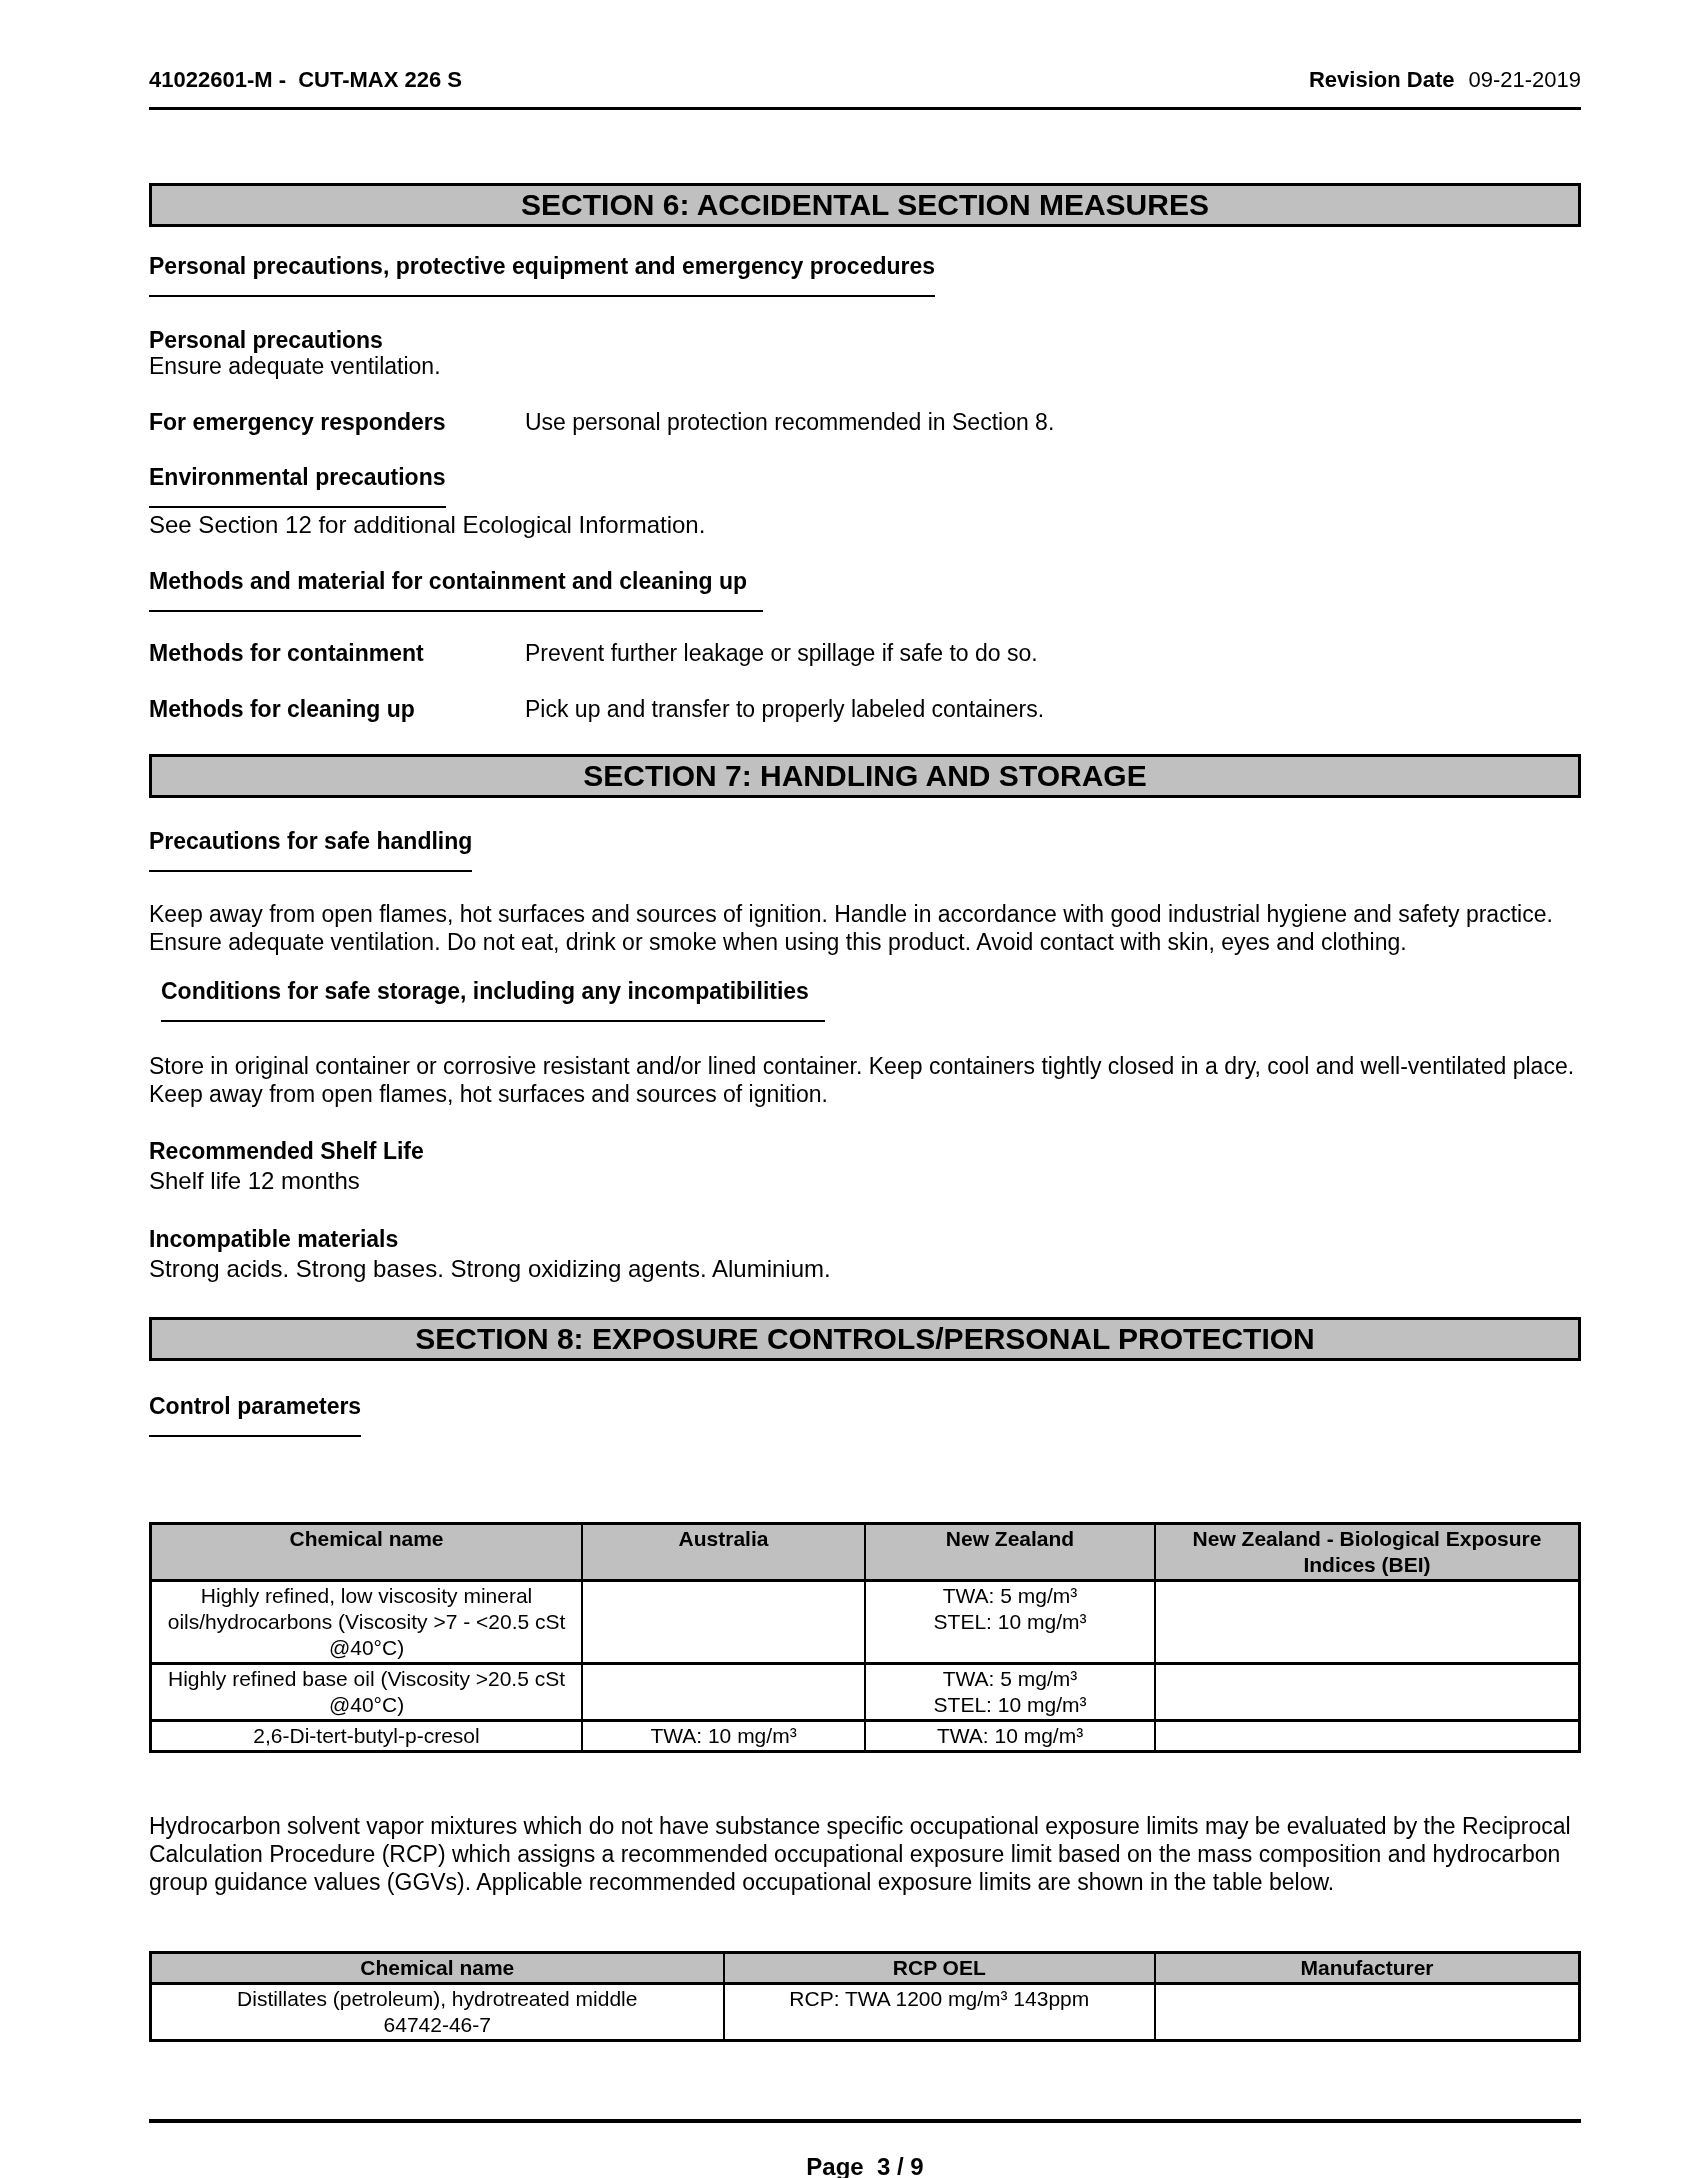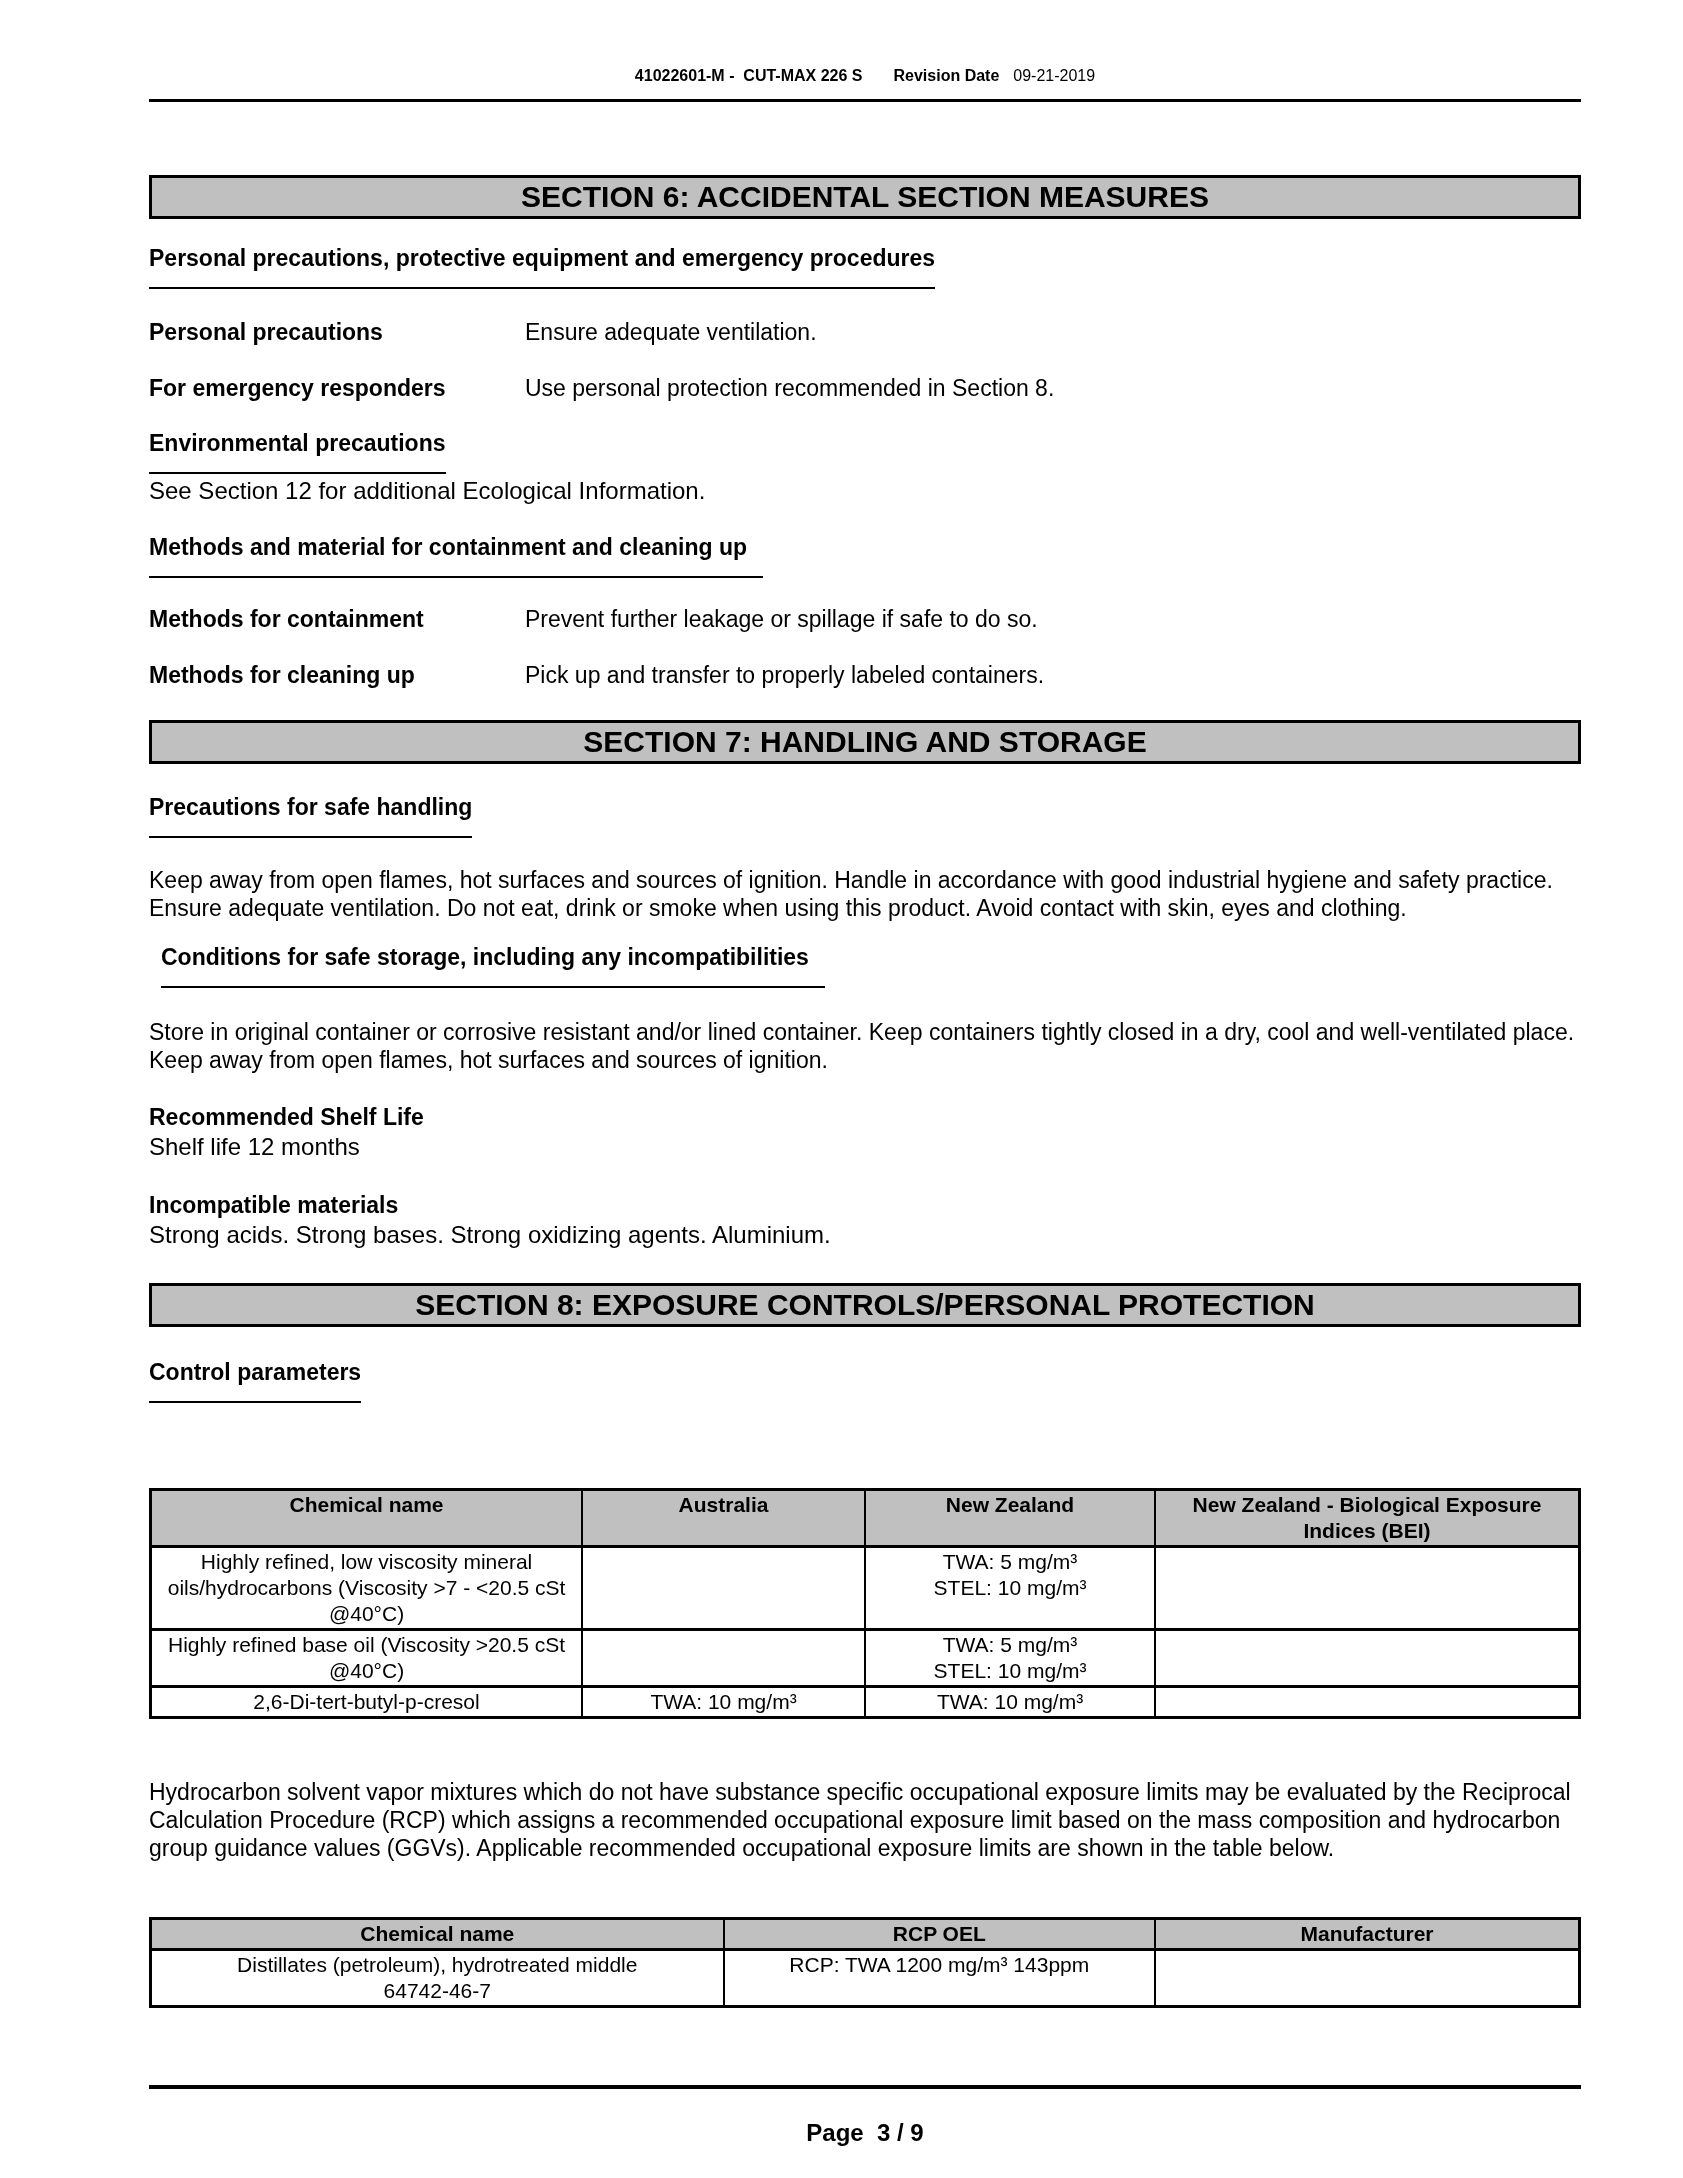--- a/index.html
+++ b/index.html
@@ -7,22 +7,22 @@
     position:relative;
     width:1683px; height:2178px;
     background:#ffffff;
     color:#000000;
     font-family:"Liberation Sans", sans-serif;
     box-sizing:border-box;
     padding:67px 102px 0 149px;
     overflow:hidden;
   }
   
-  .doc-header { display:flex; justify-content:center; align-items:baseline;
-                font-size:16px; font-weight:bold; white-space:pre;gap:31px; }
+  .doc-header { display:flex; justify-content:space-between; align-items:baseline;
+                font-size:22px; font-weight:bold; white-space:pre;gap:31px; }
   .doc-header .rev { display:flex; gap:14px; align-items:baseline; }
   .doc-header .rev .val { font-weight:normal; }
   .hrule { margin-top:14px; border-top:3px solid #000; height:0; }
 
   
   .section-bar {
     margin-top:73px;
     background:#c0c0c0;
     border:3px solid #000;
     height:38px; line-height:38px;
@@ -39,21 +39,21 @@
   .bheading { font-size:23px; font-weight:bold; line-height:26px; }
   .plain { font-size:24px; line-height:28px; }
   .para  { font-size:23px; line-height:28px; }
 
   .kv { display:flex; font-size:23px; line-height:26px; }
   .kv .k { width:376px; flex-shrink:0; font-weight:bold; }
   .kv .v { flex:1; }
 
   
   .m-sub     { margin-top:26px; }
-  .m-kv1     { margin-top:30px; }
+  .m-kv1     { margin-top:30px;flex-direction:column; }
   .m-kv2     { margin-top:30px; }
   .m-env     { margin-top:29px; }
   .m-line    { margin-top:3px; }
   .m-methods { margin-top:29px; }
   .m-kv3     { margin-top:28px; }
   .m-kv4     { margin-top:30px; }
   .m-handl   { margin-top:30px; }
   .m-para1   { margin-top:28px; }
   .m-stor    { margin-top:22px;margin-left:12px; }
   .m-para2   { margin-top:30px; }

